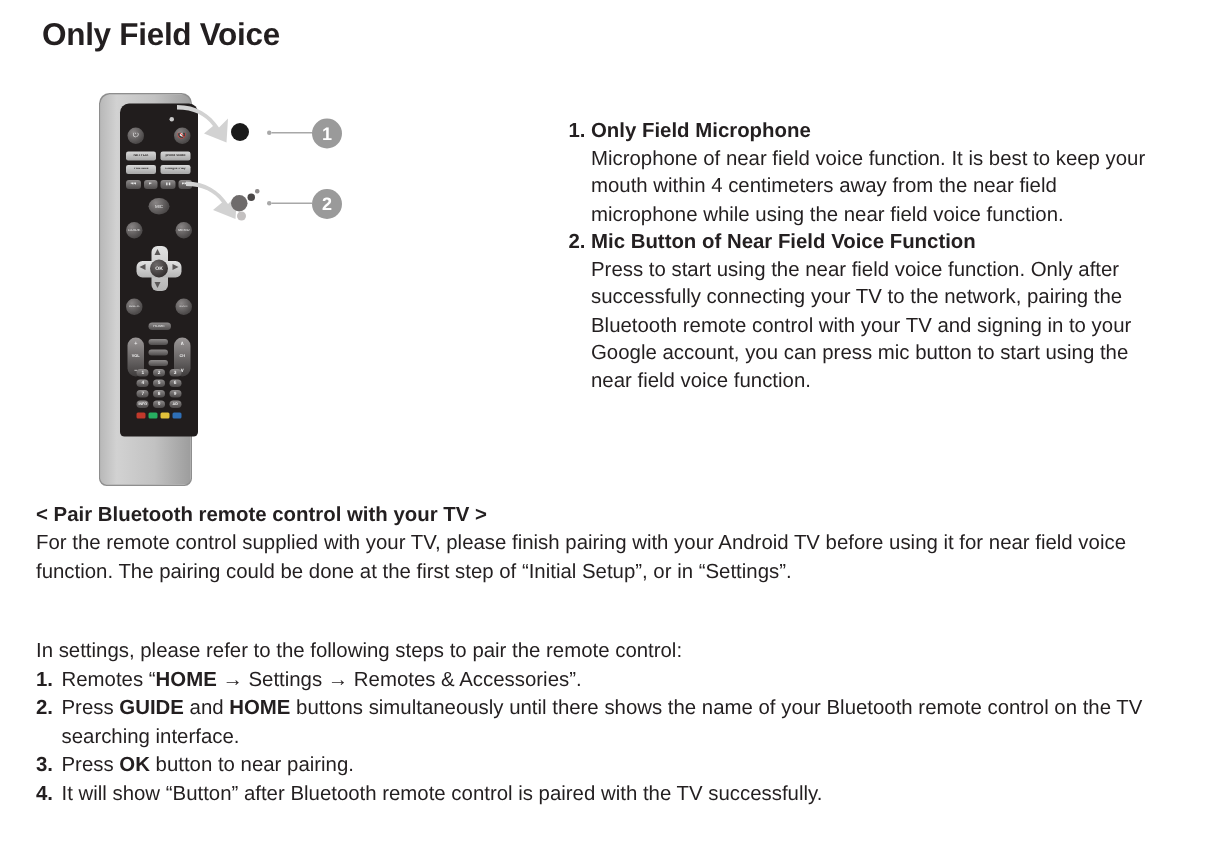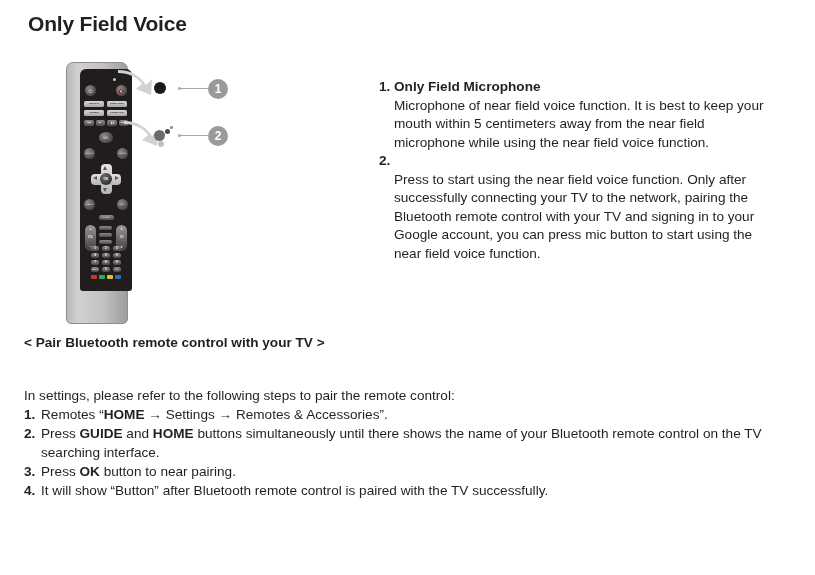--- a/index.html
+++ b/index.html
@@ -255,34 +255,36 @@
   <div class="leader" style="left:181px;top:134.5px;width:27px;"></div>
   <div class="badge" style="left:208px;top:126px;">2</div>
 
   <div class="desc">
 
     <div class="desc-item">
       <div class="desc-head">
         <span class="num">1.</span>
         <span>Only Field Microphone</span>
       </div>
-      <div class="desc-body">Microphone of near field voice function. It is best to keep your mouth within 5 centimeters away from the near field microphone while using the near field voice function.</div>
+      <div class="desc-body">Microphone of near field voice function. It is best to keep your mouth within 4 centimeters away from the near field microphone while using the near field voice function.</div>
     </div>
 
     <div class="desc-item">
       <div class="desc-head">
         <span class="num">2.</span>
+        <span>Mic Button of Near Field Voice Function</span>
       </div>
       <div class="desc-body">Press to start using the near field voice function. Only after successfully connecting your TV to the network, pairing the Bluetooth remote control with your TV and signing in to your Google account, you can press mic button to start using the near field voice function.</div>
     </div>
 
   </div>
 
   <div class="pair">
     <div class="pair-head">&lt; Pair Bluetooth remote control with your TV &gt;</div>
+    <div class="pair-body">For the remote control supplied with your TV, please finish pairing with your Android TV before using it for near field voice function. The pairing could be done at the first step of “Initial Setup”, or in “Settings”.</div>
 
     <div class="steps-intro">In settings, please refer to the following steps to pair the remote control:</div>
 
     <div class="step">
       <span class="snum">1.</span>
       <span class="stext"><span>Remotes “</span><b>HOME</b><span> → Settings → Remotes &amp; Accessories”.</span></span>
     </div>
 
     <div class="step">
       <span class="snum">2.</span>

